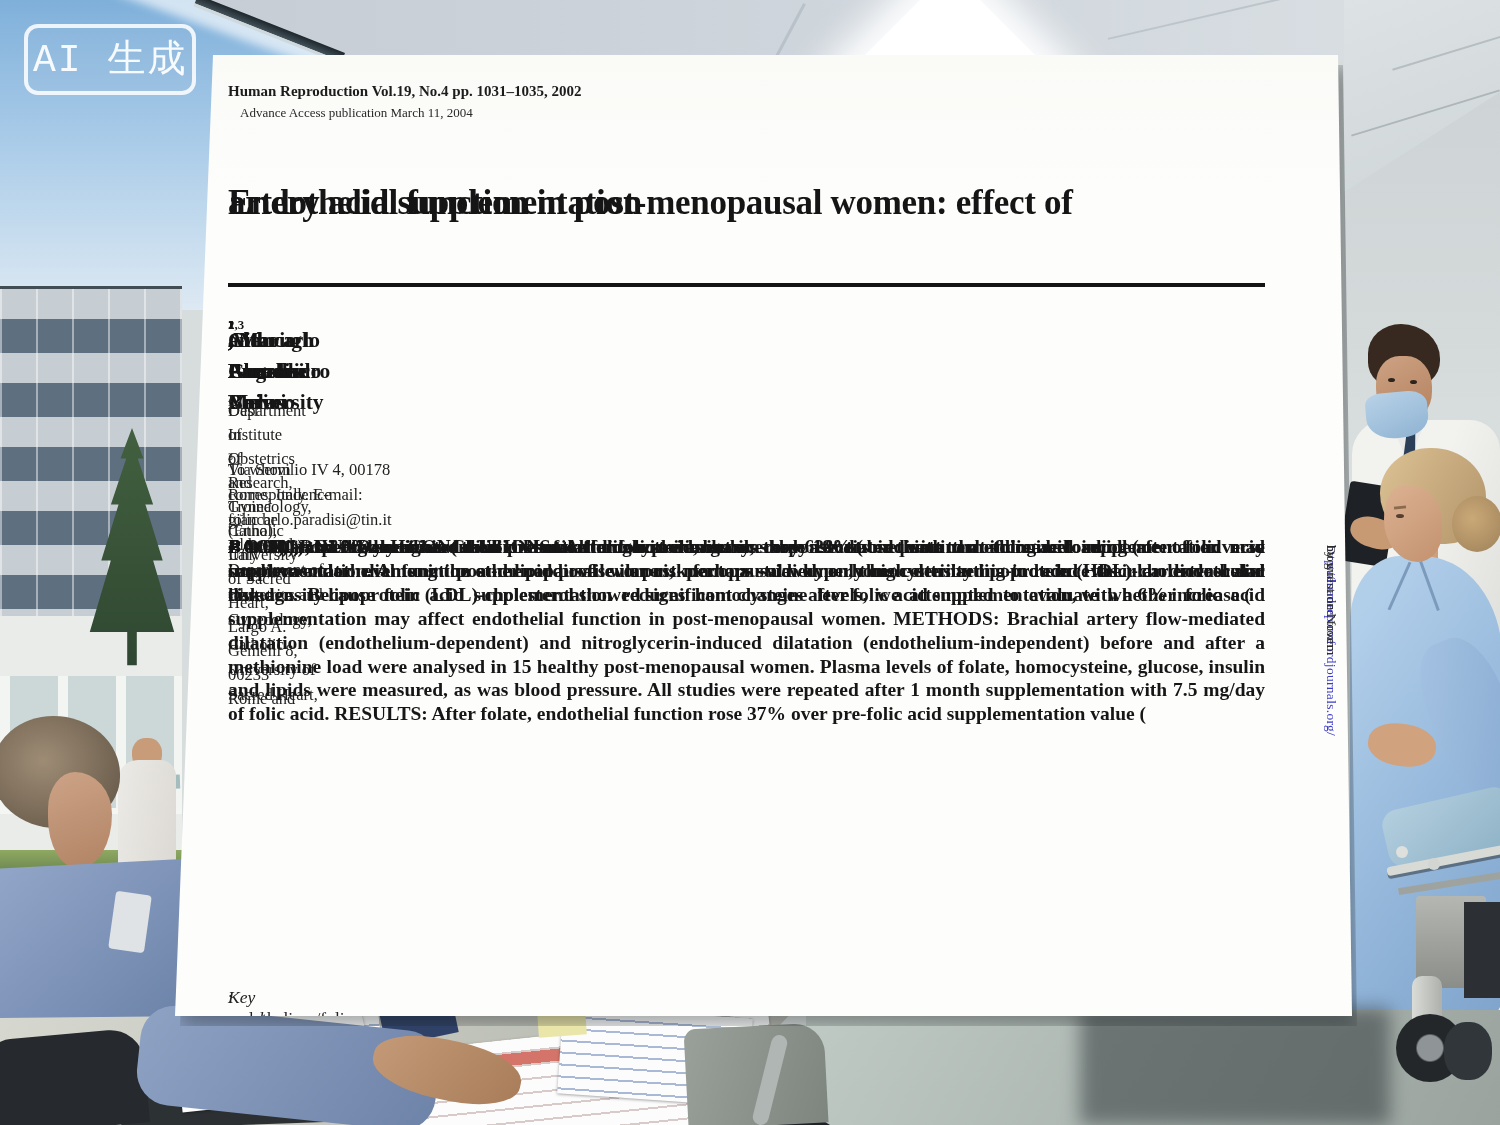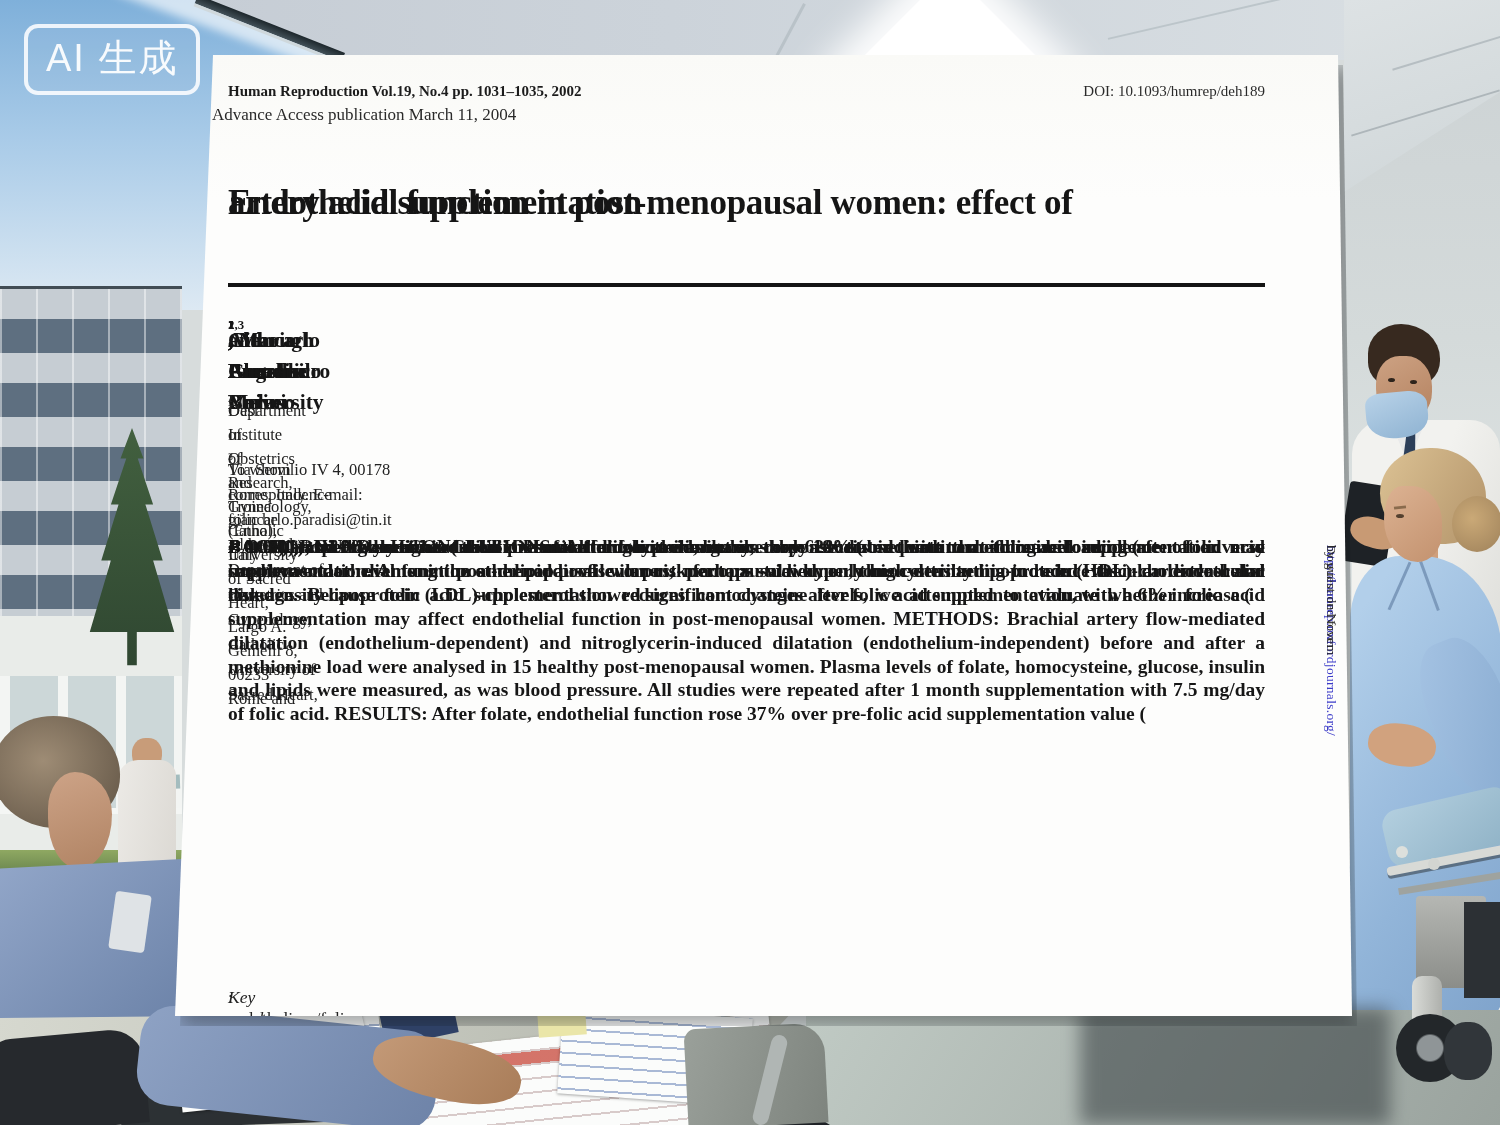--- a/index.html
+++ b/index.html
@@ -136,40 +136,40 @@
   .chair-tube{left:762px;top:1034px;width:16px;height:92px;background:#b0b6b4;border-radius:10px;transform:rotate(14deg);}
 
   
   .page-shadow{left:175px;top:55px;width:1177px;height:961px;z-index:19;background:rgba(20,25,30,.38);
        clip-path:polygon(38px 0,1163px 0,1177px 100%,0 100%);filter:blur(10px);transform:translate(5px,10px);}
   .page{left:175px;top:55px;width:1177px;height:961px;z-index:20;
        background:linear-gradient(180deg,#fafaf7 0%,#fdfdfc 15%);
        clip-path:polygon(38px 0,1163px 0,1177px 100%,0 100%);
        font-family:"Liberation Serif",serif;color:#1c1c1c;}
   .jr-line1{left:53px;top:28px;font-size:15px;font-weight:bold;white-space:nowrap;}
-  .jr-line2{left:37px;top:50px;font-size:17px;white-space:nowrap;color:#2a2a2a;}
+  .jr-line2{left:65px;top:50px;font-size:13px;white-space:nowrap;color:#2a2a2a;}
   .doi{left:53px;top:28px;width:1037px;text-align:right;font-size:15px;color:#2a2a2a;}
   .title{left:53px;top:127px;width:1045px;font-size:35px;font-weight:bold;line-height:41px;letter-spacing:-0.3px;color:#151515;}
   .rule{left:53px;top:228px;width:1037px;height:4px;background:#141414;}
   .authors{left:53px;top:270px;width:1040px;font-size:21.5px;font-weight:bold;line-height:31px;color:#161616;}
   .affils{left:53px;top:344px;width:1040px;font-size:16.5px;line-height:24px;color:#222;}
   .corr{left:53px;top:402px;width:1040px;font-size:16.5px;line-height:25px;color:#222;}
   .abstract{left:53px;top:480px;width:1037px;font-size:19.5px;font-weight:bold;line-height:23.9px;
        text-align:justify;color:#161616;}
   .keywords{left:53px;top:932px;font-size:17.5px;color:#222;}
   .sidebar-v{left:1146px;top:490px;width:18px;height:471px;overflow:hidden;
        writing-mode:vertical-rl;font-size:13.5px;letter-spacing:.3px;color:#2a2a2a;white-space:nowrap;}
   .it{font-style:italic;}
   .link{color:#3b3bc8;}
   sup{font-size:60%;line-height:0;vertical-align:super;}
 
   
-  .ai-badge{left:24px;top:24px;z-index:30;padding:5px 18px 7px;border:4px solid rgba(255,255,255,.85);
+  .ai-badge{left:24px;top:24px;z-index:30;padding:5px 5px 7px;border:4px solid rgba(255,255,255,.85);
        border-radius:14px;color:rgba(255,255,255,.93);font-size:38px;letter-spacing:2px;
-       font-family:Liberation Sans, sans-serif;background:rgba(170,200,225,.12);}
+       font-family:Liberation Mono, monospace;background:rgba(170,200,225,.12);}
 </style>
 </head>
 <body>
 
 <div class="stage">
 
   <div class="sky"></div>
   <div class="sky-streak"></div>
   <div class="ceiling-main"></div>
   <div class="seam-1"></div>
@@ -247,21 +247,20 @@
   <div class="sticky-note"></div>
   <div class="man-sleeve"></div>
   <div class="man-hand"></div>
   <div class="chair-gray"></div>
   <div class="chair-tube"></div>
 
   <div class="page-shadow"></div>
   <div class="page">
     <div class="jr-line1">Human Reproduction Vol.19, No.4 pp. 1031–1035, 2002</div>
     <div class="jr-line2">Advance Access publication March 11, 2004</div>
-    <div class="doi">DOI: 10.1093/humrep/deh189</div>
     <div class="title">
       <div>Endothelial function in post-menopausal women: effect of</div>
       <div>artery acid supplementation</div>
     </div>
     <div class="rule"></div>
     <div class="authors">
       <div>
           <span>Giancarlo Paradisi</span>
           <sup>1,3</sup>
           <span>, Francesco University</span>

